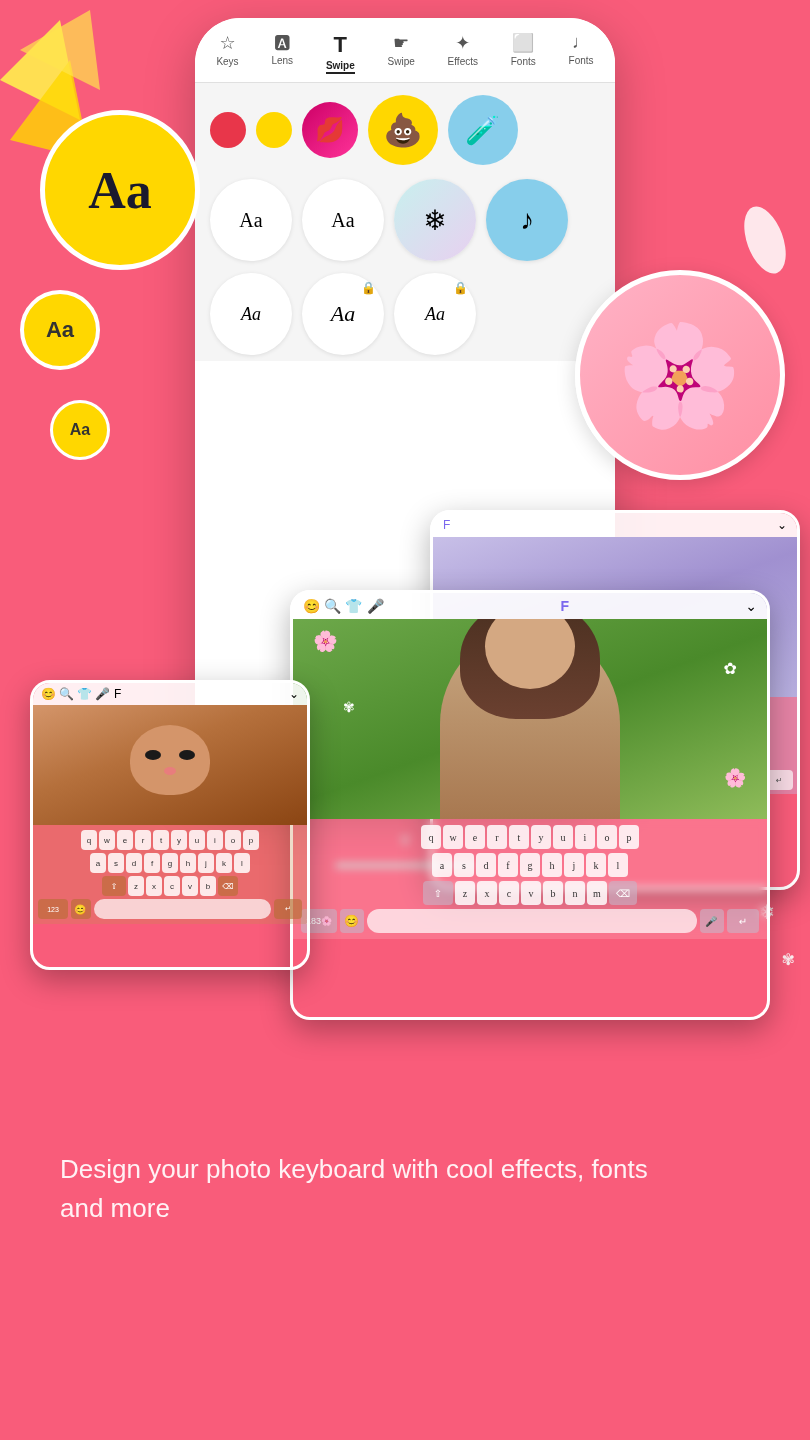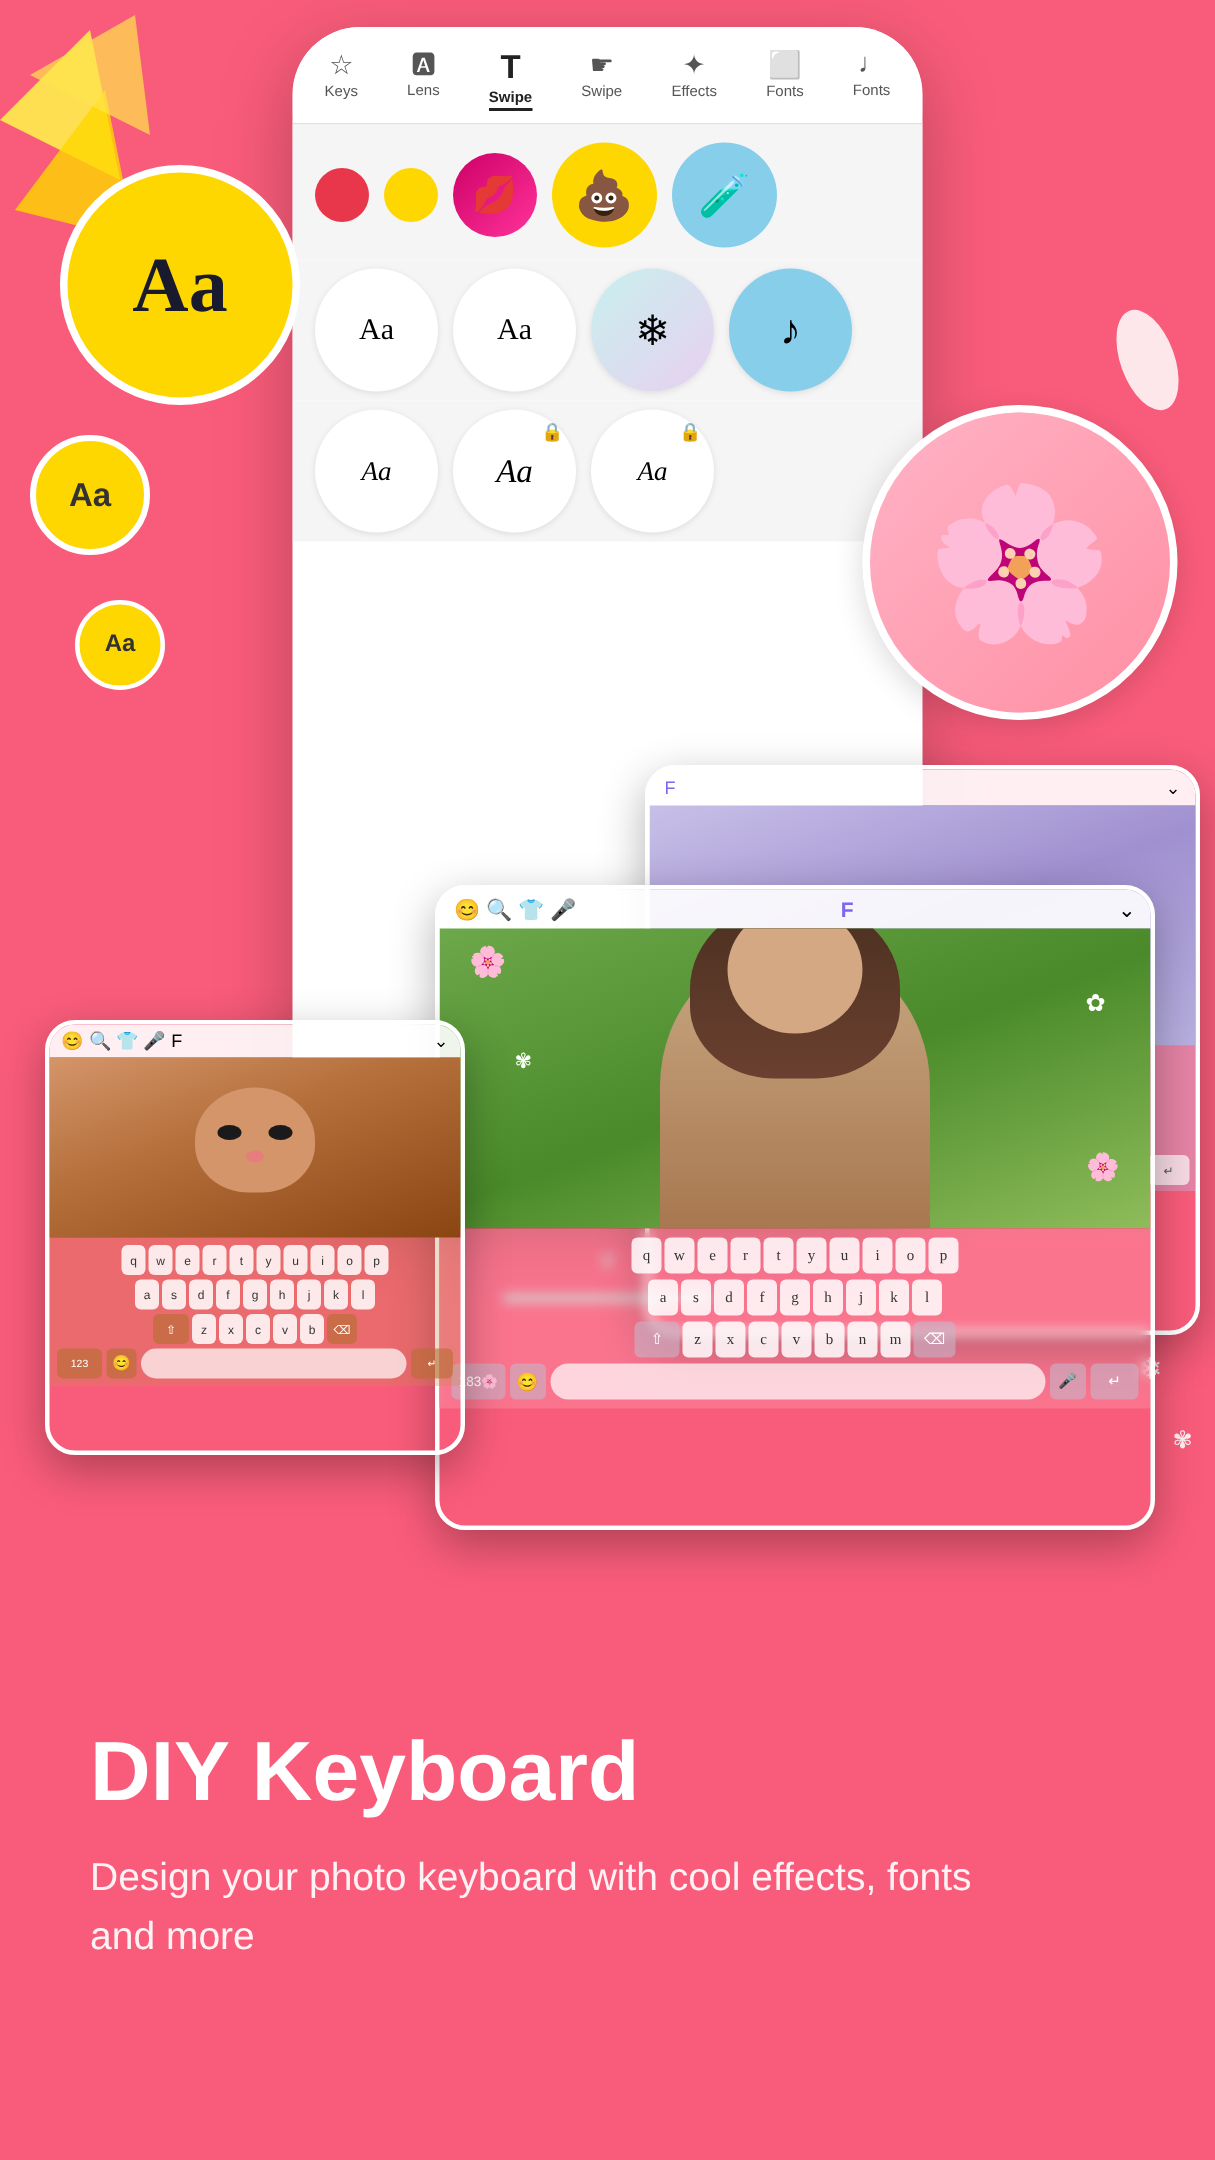--- a/index.html
+++ b/index.html
@@ -511,15 +511,14 @@
   <span class="deco-snowflake" style="top:620px;right:25px;font-size:18px;">✿</span>
   <span class="deco-snowflake" style="top:900px;right:35px;font-size:20px;">❄</span>
   <span class="deco-snowflake" style="top:950px;right:15px;font-size:16px;">✾</span>
 
   <div style="position:absolute;bottom:250px;left:50%;transform:translateX(-50%);width:50px;font-size:18px;text-align:center;color:#ccc;z-index:6;">∨</div>
   <div style="position:absolute;bottom:232px;left:50%;transform:translateX(-50%);width:140px;height:5px;background:#ccc;border-radius:3px;z-index:6;"></div>
 
 </div>
 
 <div class="bottom-section">
-  <h1 class="diy-title">DIY Keyboard</h1>
   <p class="diy-subtitle">Design your photo keyboard with cool effects, fonts and more</p>
 </div>
 
 </body></html>

